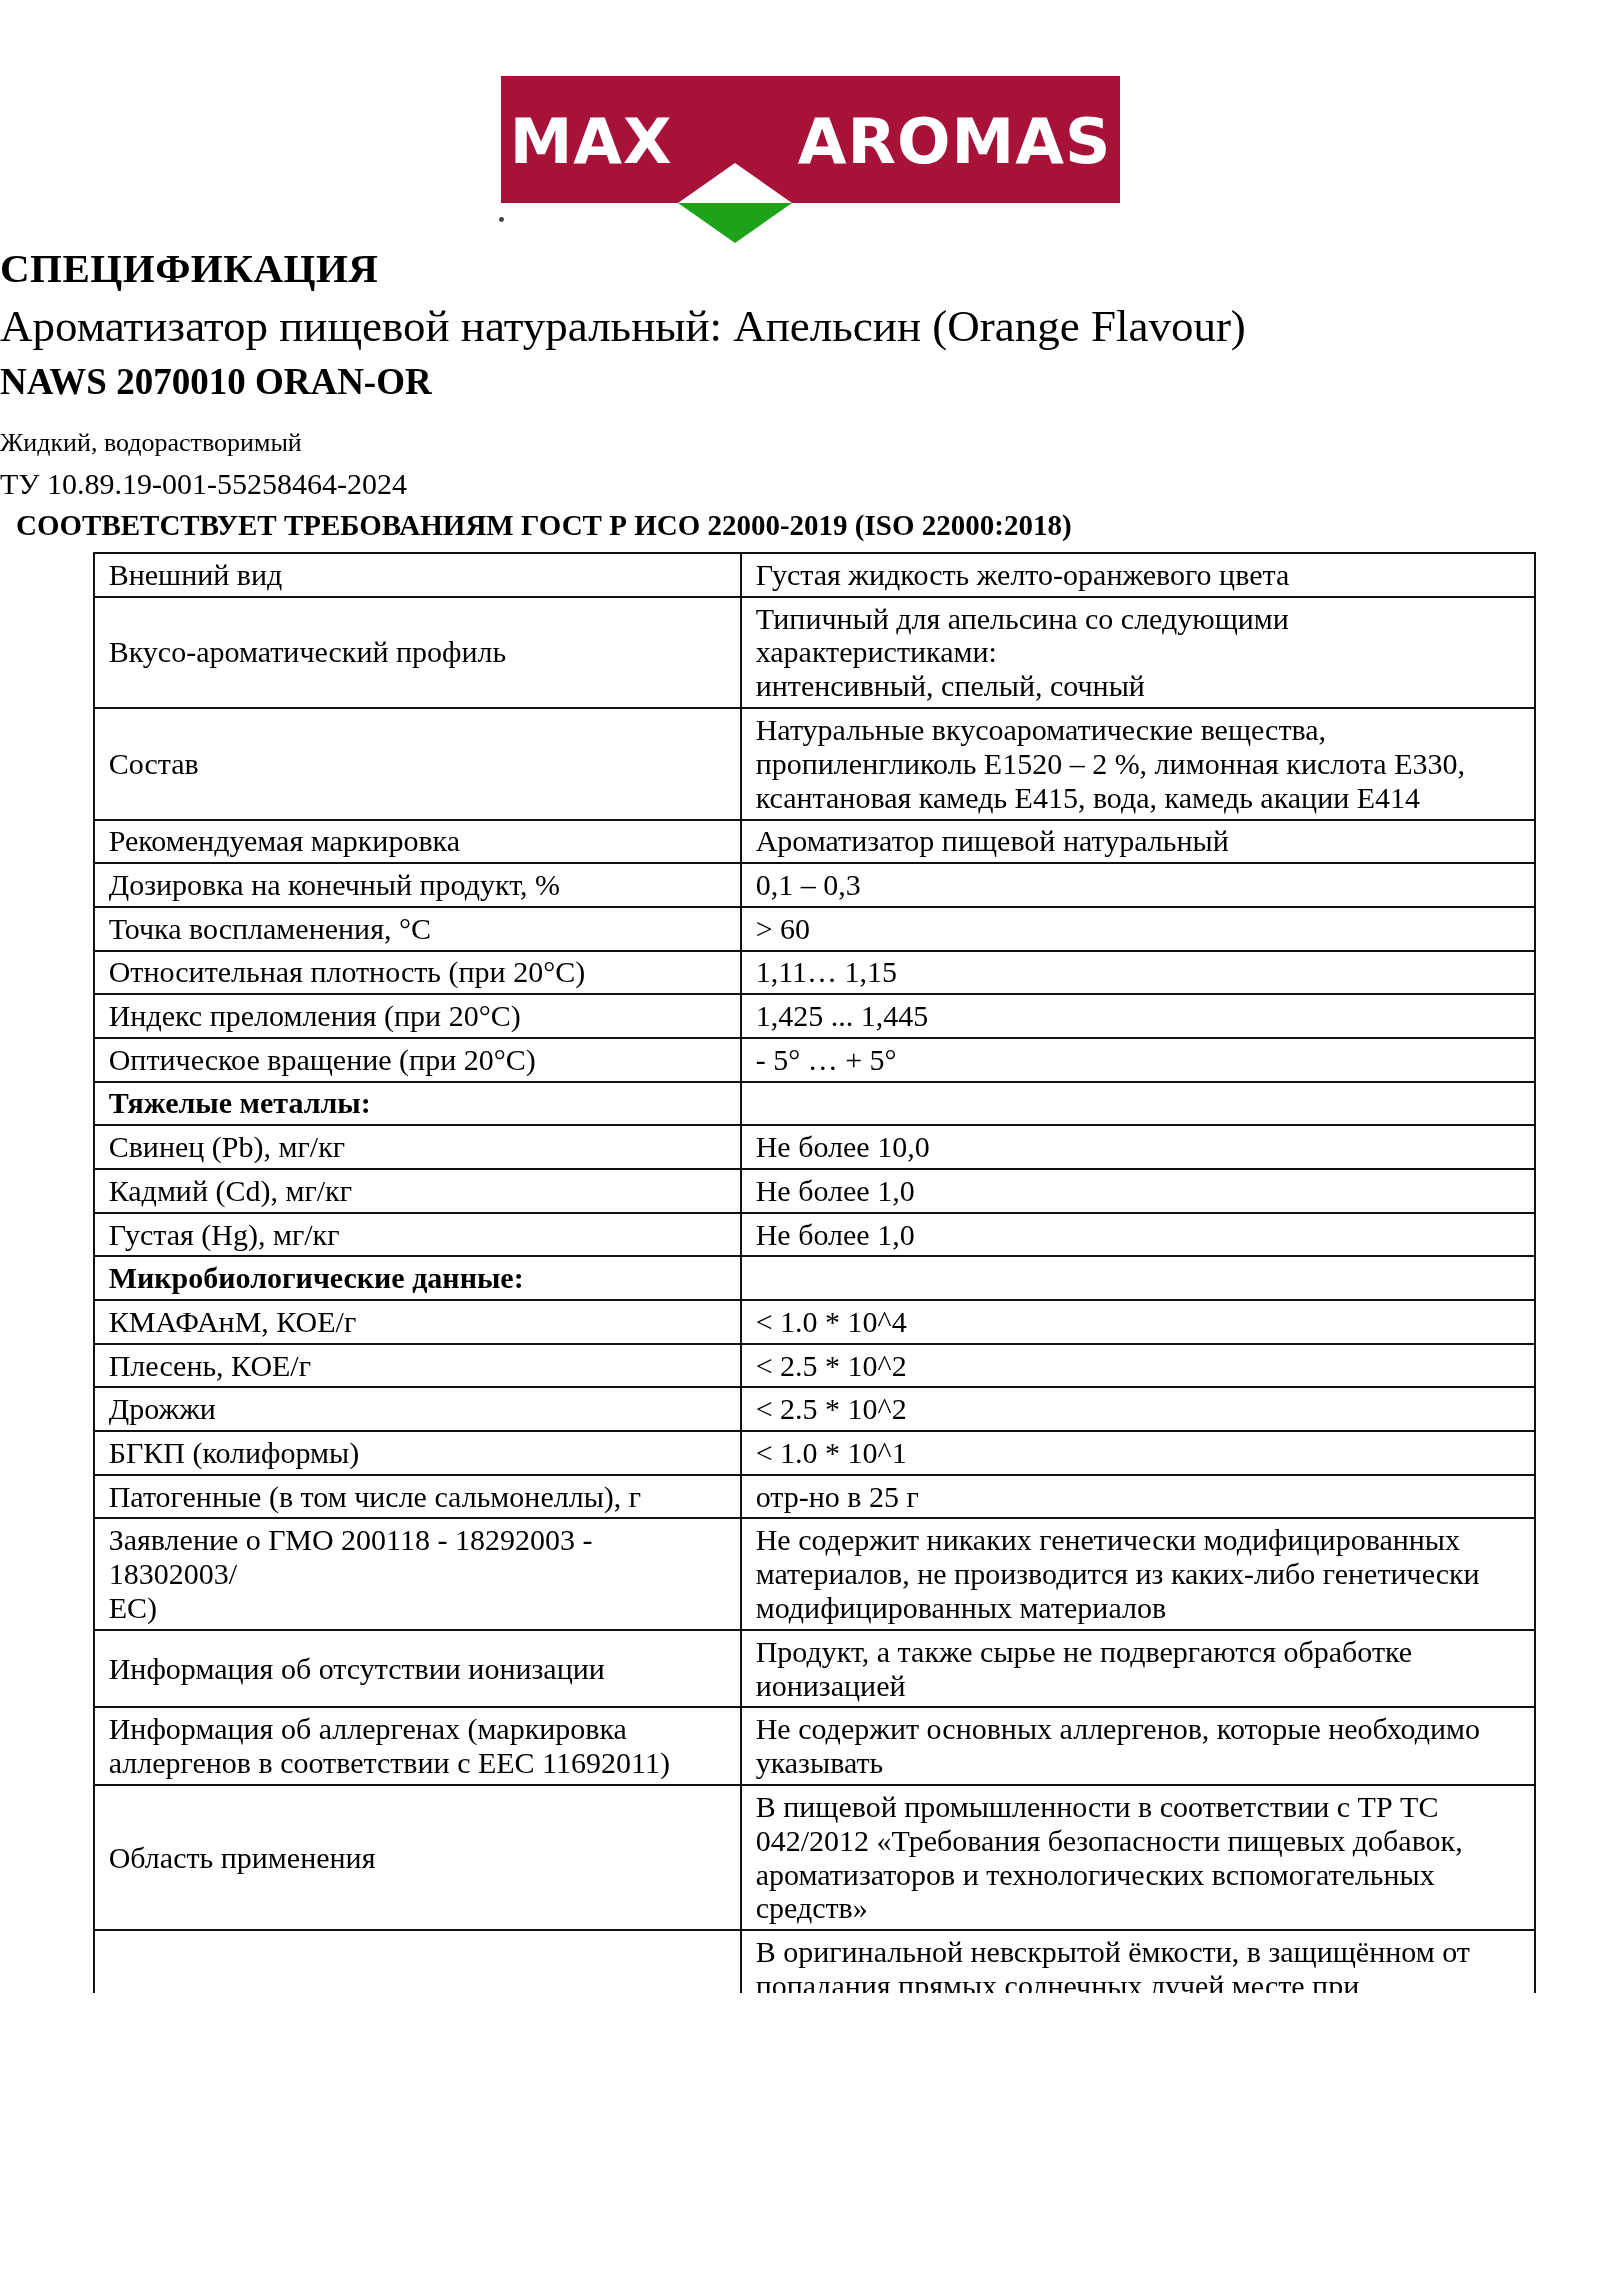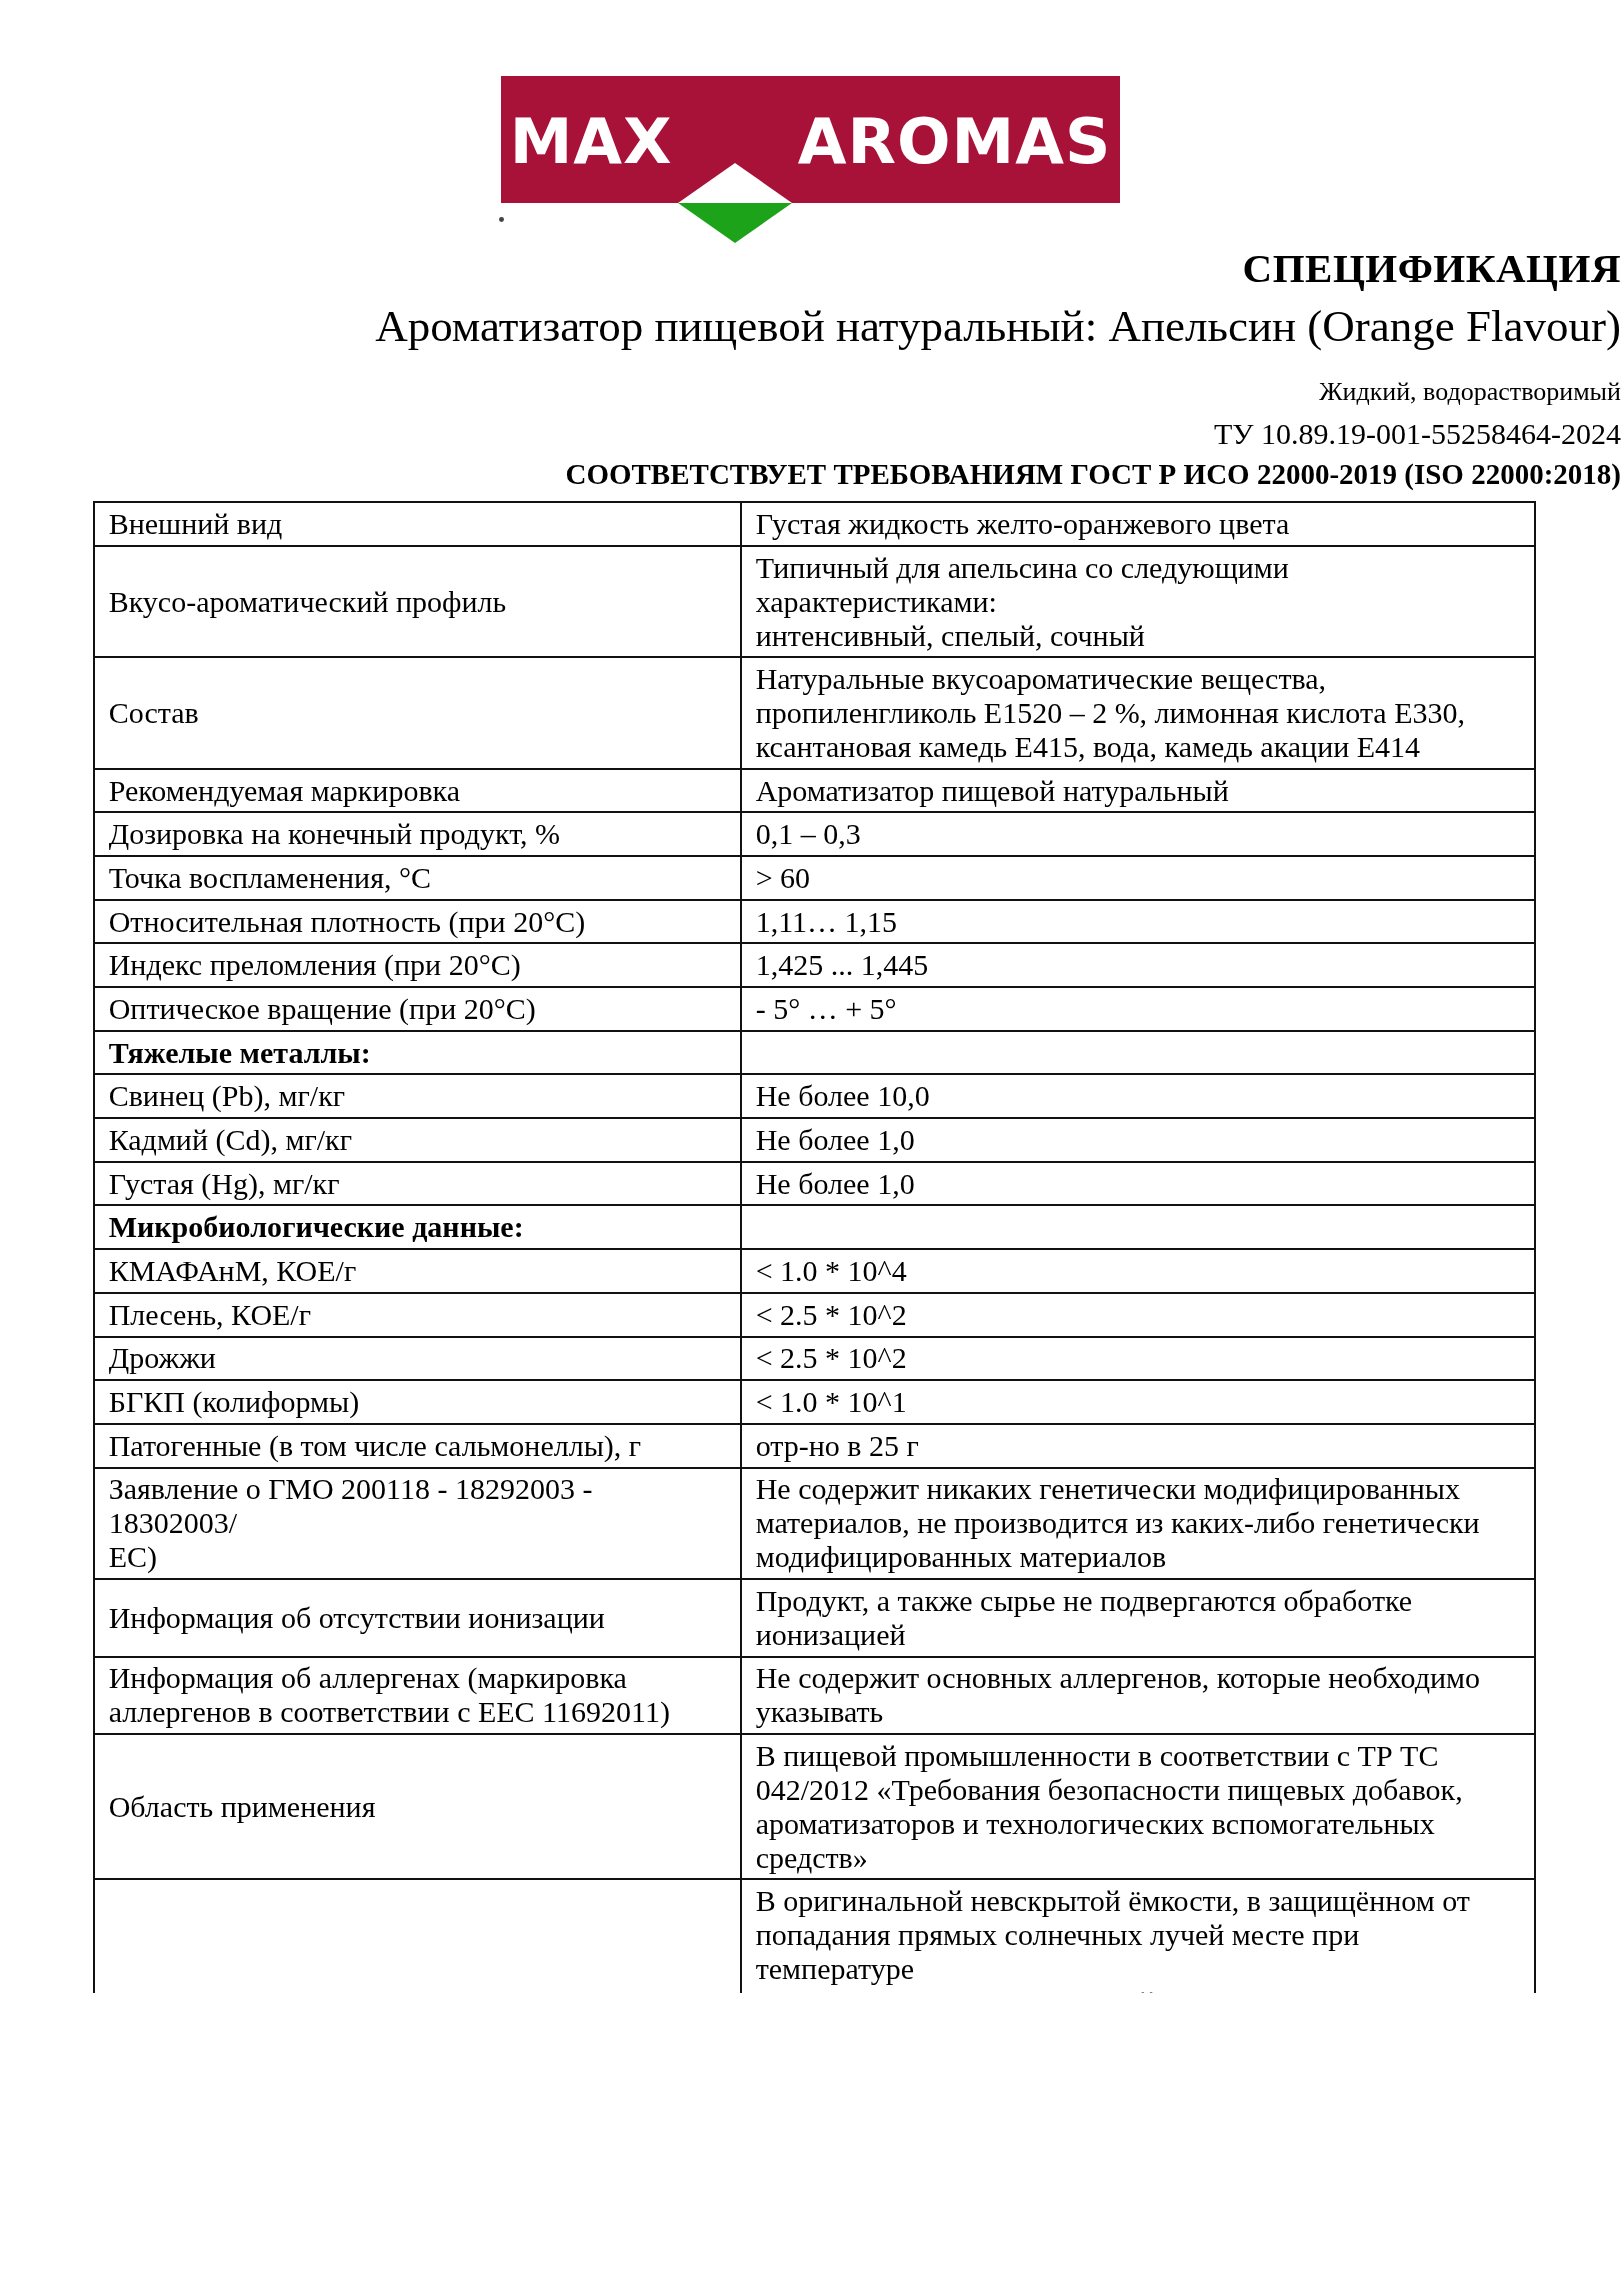--- a/index.html
+++ b/index.html
@@ -49,21 +49,21 @@
   .artifact-dot {
     position: absolute;
     left: 499px;
     top: 217px;
     width: 4.9px;
     height: 4.9px;
     background: #444;
     border-radius: 50%;
   }
   
-  .hdr { text-align: right; }
+  .hdr { text-align: left; }
   .doc-title {
     margin-top: 41px;
     font-size: 41px;
     font-weight: bold;
     letter-spacing: 0.5px;
   }
   .doc-product { margin-top: 7.8px;  font-size: 45px; }
   .doc-code    { margin-top: 7.8px;  font-size: 37px; font-weight: bold; }
   .doc-form    { margin-top: 25px; font-size: 26px; }
   .doc-tu      { margin-top: 9.8px; font-size: 30px; }
@@ -100,20 +100,21 @@
         <polygon class="green" points="0,35 100,35 50,70" fill="#1CA319"></polygon>
       </svg>
     </span>
     <span class="logo-word">AROMAS</span>
   </div>
 
   <div class="artifact-dot"></div>
 
   <div class="hdr doc-title">СПЕЦИФИКАЦИЯ</div>
   <div class="hdr doc-product">Ароматизатор пищевой натуральный: Апельсин (Orange Flavour)</div>
+  <div class="hdr doc-code">NAWS 2070010 ORAN-OR</div>
   <div class="hdr doc-form">Жидкий, водорастворимый</div>
   <div class="hdr doc-tu">ТУ 10.89.19-001-55258464-2024</div>
   <div class="hdr doc-gost">СООТВЕТСТВУЕТ ТРЕБОВАНИЯМ ГОСТ Р ИСО 22000-2019 (ISO 22000:2018)</div>
 
   <table class="spec">
     <colgroup>
       <col style="width:647px">
       <col style="width:794px">
     </colgroup>
     <tbody>

